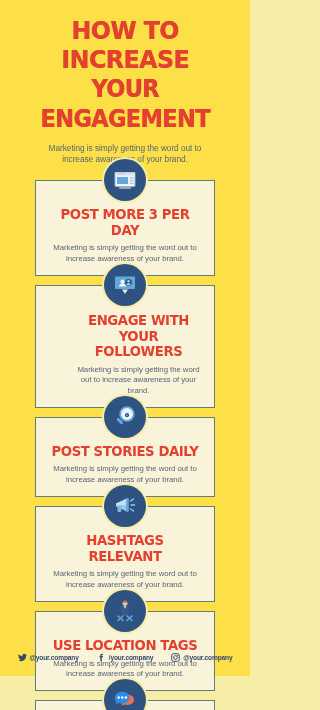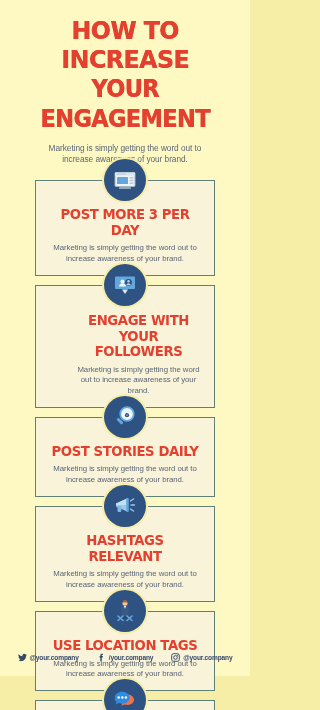--- a/index.html
+++ b/index.html
@@ -10,21 +10,21 @@
     width: 250px;
     height: 710px;
     background: #f6eda6;
     font-family: "Liberation Sans", sans-serif;
     overflow: hidden;
     position: relative;
   }
   .poster {
     width: 250px;
     height: 676px;
-    background: #fef9c3;
+    background: #fde047;
     position: relative;
     box-sizing: border-box;
   }
 
   
   .header {
     padding: 16px 10px 0 10px;
     text-align: center;
   }
   .title {

